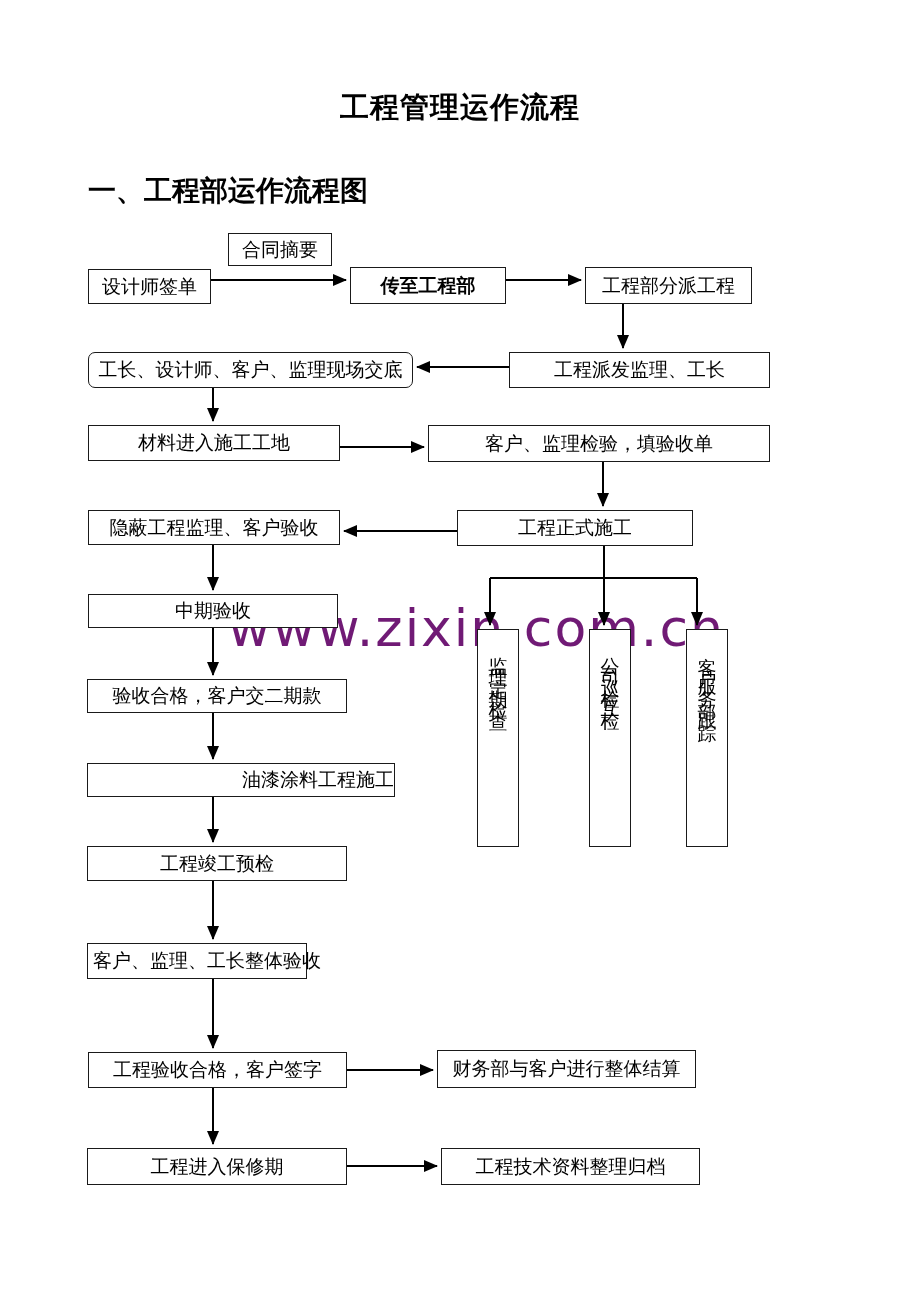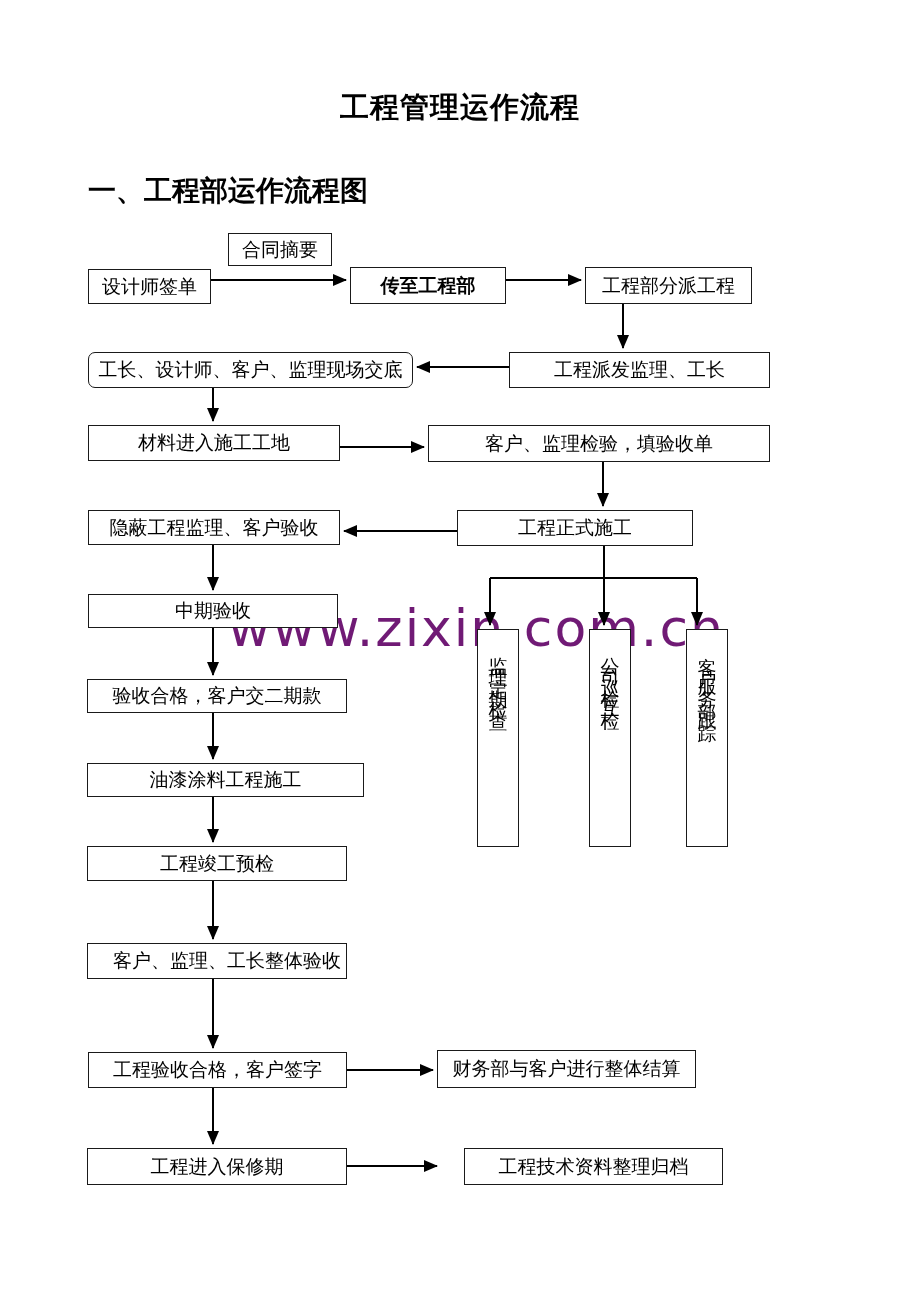--- a/index.html
+++ b/index.html
@@ -121,37 +121,37 @@
   <div class="vnode" style="left:589px;top:629px;width:42px;height:218px;">
       <span>公司巡检互检</span>
     </div>
   <div class="vnode" style="left:686px;top:629px;width:42px;height:218px;">
       <span>客户服务部跟踪</span>
     </div>
 
   <div class="node" style="left:87px;top:679px;width:260px;height:34px;">
       <span>验收合格，客户交二期款</span>
     </div>
-  <div class="node" style="left:87px;top:763px;width:277px;height:34px;">
+  <div class="node" style="left:87px;top:763px;width:308px;height:34px;justify-content:flex-end;">
       <span>油漆涂料工程施工</span>
     </div>
   <div class="node" style="left:87px;top:846px;width:260px;height:35px;">
       <span>工程竣工预检</span>
     </div>
-  <div class="node" style="left:87px;top:943px;width:260px;height:36px;padding-left:20px;">
+  <div class="node" style="left:87px;top:943px;width:220px;height:36px;padding-left:20px;">
       <span>客户、监理、工长整体验收</span>
     </div>
 
   <div class="node" style="left:88px;top:1052px;width:259px;height:36px;">
       <span>工程验收合格，客户签字</span>
     </div>
   <div class="node" style="left:437px;top:1050px;width:259px;height:38px;">
       <span>财务部与客户进行整体结算</span>
     </div>
 
   <div class="node" style="left:87px;top:1148px;width:260px;height:37px;">
       <span>工程进入保修期</span>
     </div>
-  <div class="node" style="left:464px;top:1148px;width:259px;height:37px;">
+  <div class="node" style="left:441px;top:1148px;width:259px;height:37px;">
       <span>工程技术资料整理归档</span>
     </div>
 
 </div>
 
 </body></html>

